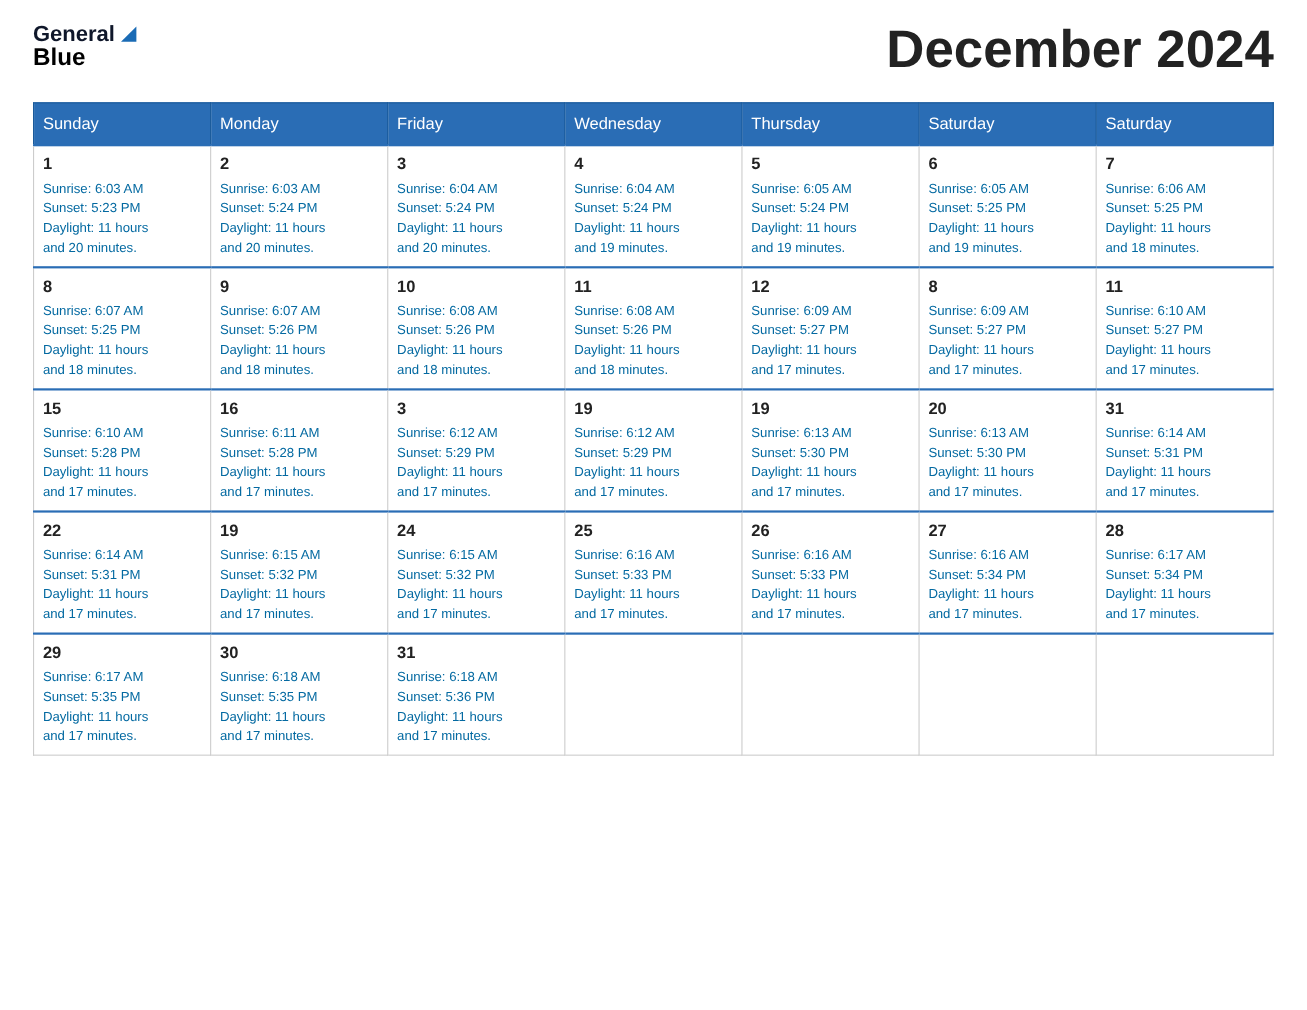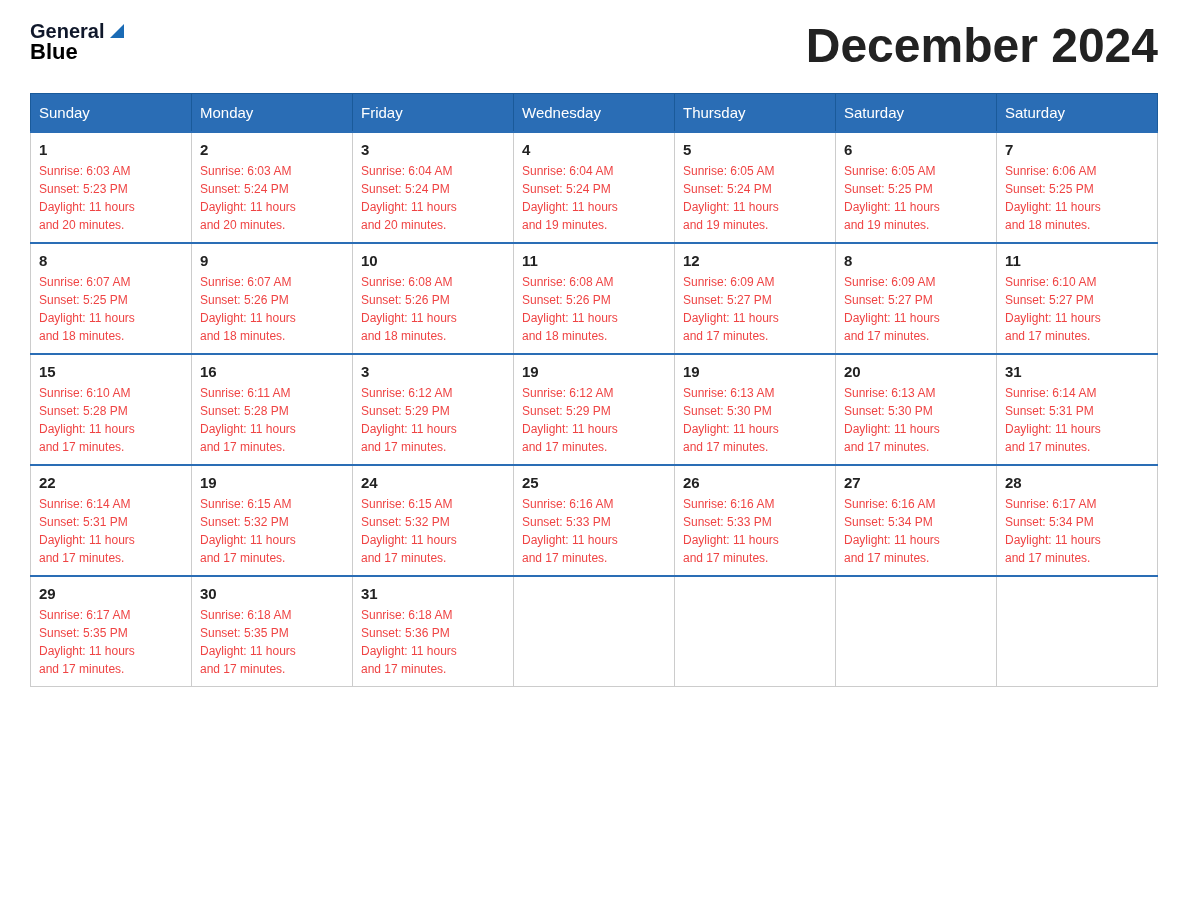--- a/index.html
+++ b/index.html
@@ -69,21 +69,21 @@
     }
     .day-number {
       font-size: 15px;
       font-weight: bold;
       color: #222;
       margin-bottom: 4px;
       display: block;
     }
     .day-info {
       font-size: 12px;
-      color: #ef4444;
+      color: #0369a1;
       line-height: 1.5;
     }
     .empty-cell {
       background: #fff;
     }
     .week-row td {
       border-top: 2px solid #2a6db5;
     }
   </style>
 </head>

